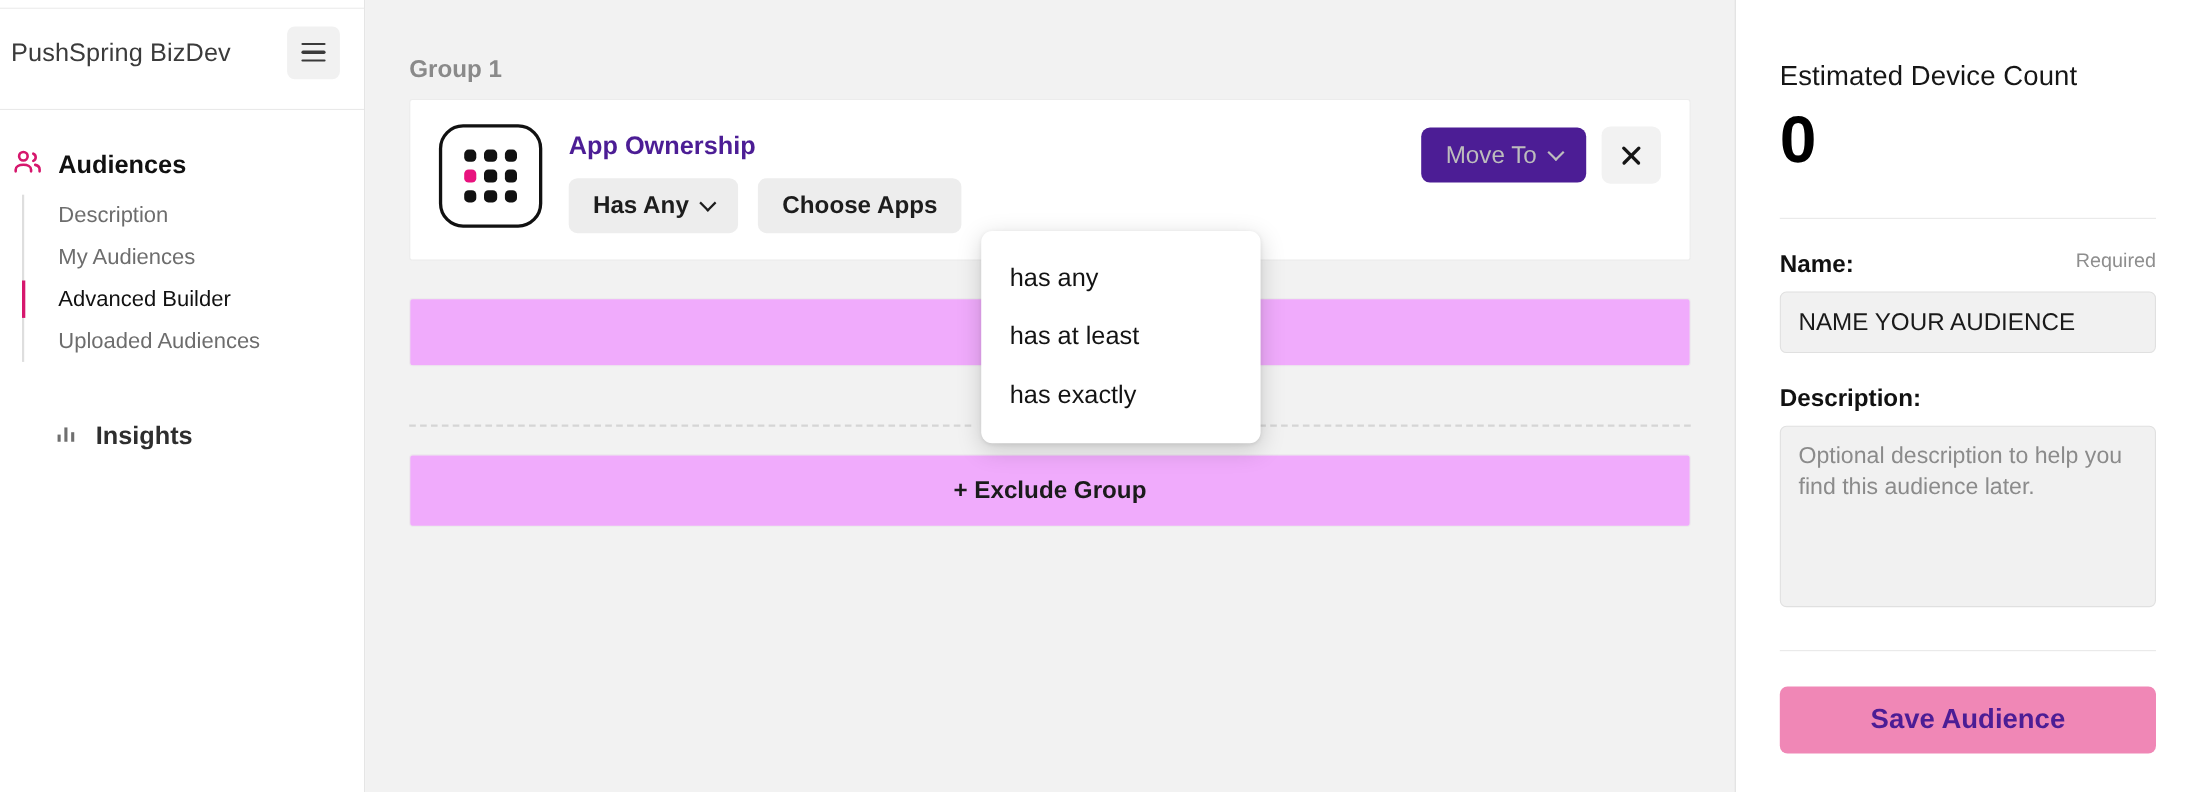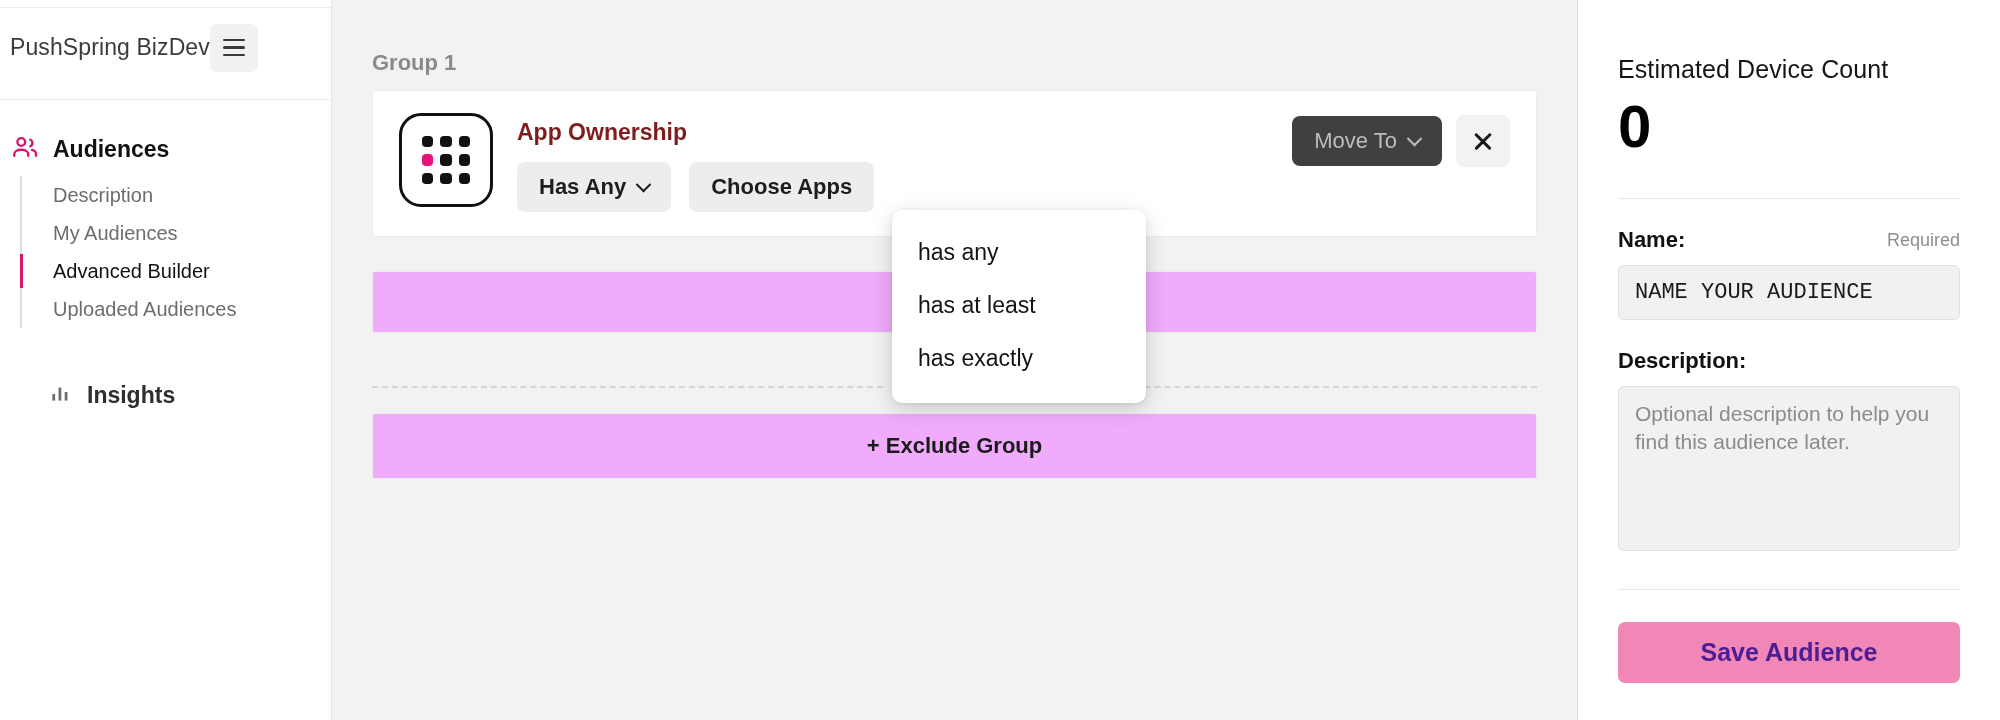--- a/index.html
+++ b/index.html
@@ -25,21 +25,21 @@
     position: relative;
   }
   .sidebar-top {
     height: 8px;
     border-bottom: 1px solid #ececec;
   }
   .brand-row {
     height: 92px;
     display: flex;
     align-items: center;
-    justify-content: flex-start;
+    justify-content: space-between;
     padding: 0 22px 12px 10px;
     border-bottom: 1px solid #e9e9e9;
   }
   .brand-name {
     font-size: 23px;
     color: #3b3b3b;
     letter-spacing: .1px;
   }
   .hamburger-btn {
     width: 48px; height: 48px;
@@ -143,21 +143,21 @@
     display: block;
     background: #111;
     border-radius: 4px;
   }
   .app-icon span.accent { background: #e8127e; }
 
   .rule-body { flex: 1 1 auto; padding-top: 6px; }
   .rule-title {
     font-size: 23px;
     font-weight: bold;
-    color: #7f1d1d;
+    color: #4c1d95;
     margin-bottom: 16px;
   }
   .rule-controls { display: flex; gap: 18px; align-items: center; }
   .pill {
     background: #ededed;
     border: none;
     border-radius: 8px;
     font-family: "Liberation Sans", sans-serif;
     font-size: 22px;
     font-weight: bold;
@@ -177,21 +177,21 @@
     transform: rotate(45deg) translate(-2px,-2px);
   }
   .rule-actions {
     position: absolute;
     top: 24px; right: 26px;
     display: flex;
     align-items: center;
     gap: 14px;
   }
   .pill.disabled {
-    background: #404040;
+    background: #4c1d95;
     color: #bdbdbd;
     font-weight: normal;
     cursor: default;
   }
   .icon-btn {
     width: 54px; height: 52px;
     background: #f2f2f2;
     border: none;
     border-radius: 8px;
     cursor: pointer;
@@ -278,40 +278,40 @@
     color: #000;
     line-height: 74px;
     margin-top: 6px;
   }
   .rp-hr {
     border-top: 1px solid #e8e8e8;
     margin: 34px 0 0 0;
   }
   .rp-label-row {
     display: flex;
-    align-items: center;
+    align-items: flex-start;
     justify-content: space-between;
     margin-top: 28px;
     margin-bottom: 12px;
   }
   .rp-label {
     font-size: 22px;
     font-weight: bold;
     color: #111;
   }
   .rp-required {
     font-size: 18px;
     color: #8e8e8e;
   }
   .rp-input {
     width: 100%;
     background: #f1f1f1;
     border: 1px solid #e0e0e0;
     border-radius: 6px;
-    font-family: Liberation Mono, monospace;
+    font-family: Liberation Sans, sans-serif;
     font-size: 22px;
     color: #1a1a1a;
     padding: 14px 16px;
     outline: none;
   }
   .rp-textarea {
     width: 100%;
     height: 165px;
     background: #f1f1f1;
     border: 1px solid #e0e0e0;

